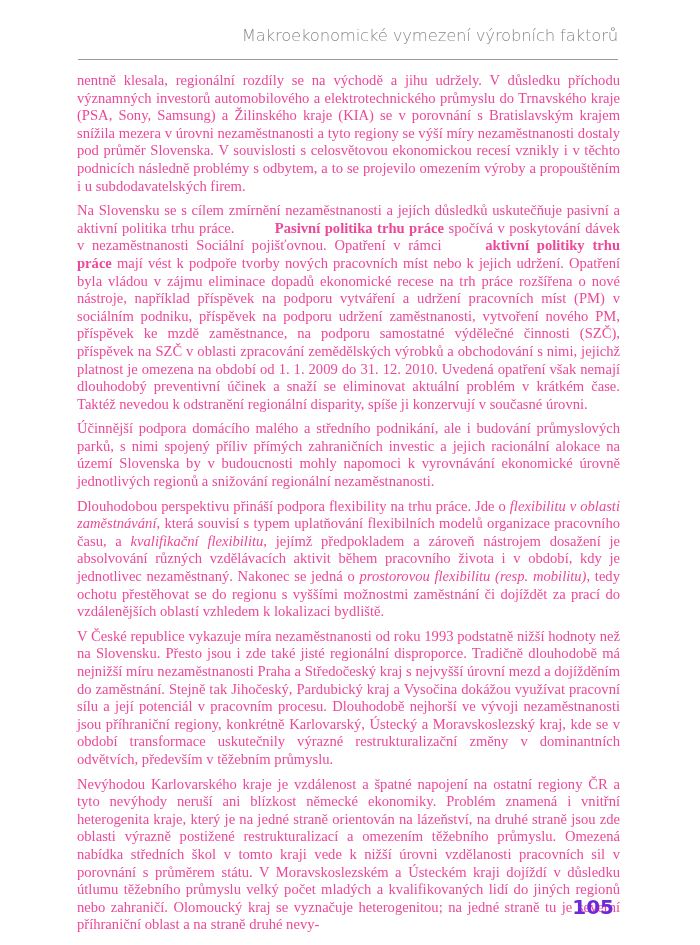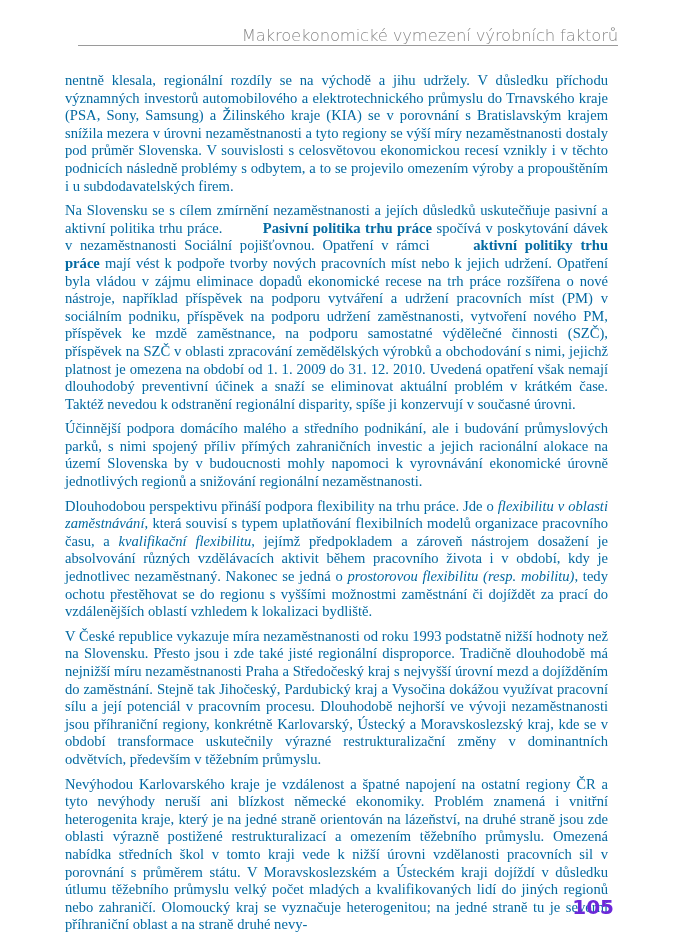--- a/index.html
+++ b/index.html
@@ -3,27 +3,27 @@
 <meta charset="utf-8">
 <style>
   html, body { margin: 0; padding: 0; background: #ffffff; }
   body { width: 700px; height: 945px; position: relative; overflow: hidden; }
   .header {
     position: absolute; left: 78px; top: 26px; width: 540px;
     text-align: right;
     font-family: "DejaVu Sans", sans-serif;
     font-size: 16.5px; font-weight: 300; color: #8a8a8a;
     letter-spacing: -0.2px;
-    padding-bottom: 0;
+    padding-bottom: 14px;
     border-bottom: 1.5px solid #9a9a9a;
   }
   .content {
-    position: absolute; left: 65px; top: 72px; width: 543px;
+    position: absolute; left: 77px; top: 72px; width: 543px;
     font-family: "Liberation Serif", serif;
-    font-size: 14.6px; line-height: 17.6px; color: #0369a1;
+    font-size: 14.6px; line-height: 17.6px; color: #ec4899;
     text-align: justify;
   }
   .content p { margin: 0 0 7px 0; hyphens: manual; }
   .content b { font-weight: bold; margin-left: 36px; }
   .content i { font-style: italic; }
   .page-num {
     position: absolute; right: 86px; top: 895px;
     font-family: "DejaVu Sans", sans-serif;
     font-size: 20px; font-weight: bold; color: #6d28d9;
   }

